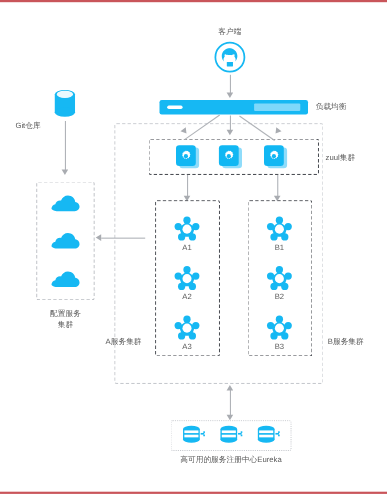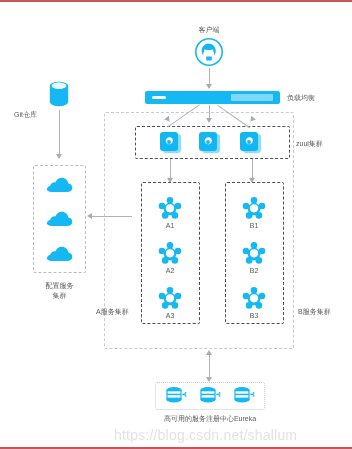--- a/index.html
+++ b/index.html
@@ -439,15 +439,14 @@
       <rect x="3.6" y="5.3" width="12.8" height="2.4" fill="#ffffff"></rect>
       <rect x="3.6" y="9.2" width="12.8" height="2.4" fill="#ffffff"></rect>
       <rect x="18.4" y="7.6" width="3.3" height="1.5" fill="#16b8f3"></rect>
       <rect x="20.8" y="6.1" width="1.5" height="1.5" fill="#16b8f3"></rect>
       <rect x="20.8" y="9.1" width="1.5" height="1.5" fill="#16b8f3"></rect>
     </svg>
   </div>
 
   <div class="lbl lbl-c" style="left:140px; top:414px; width:140px;">高可用的服务注册中心Eureka</div>
 
-  <div id="watermark">https://blog.csdn.net/shallum</div>
 
 </div>
 
 </body></html>

